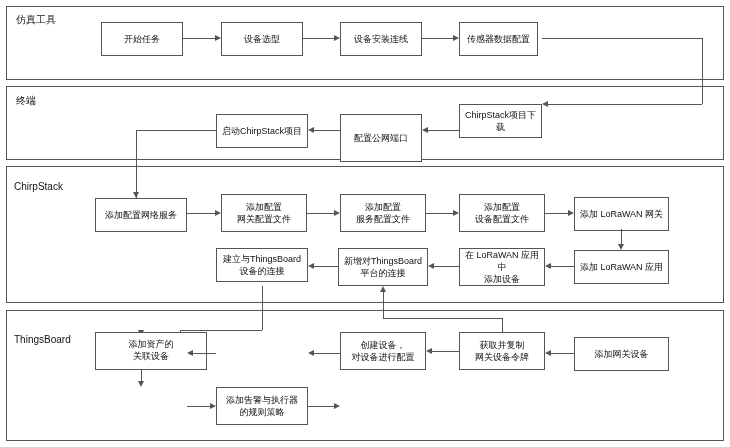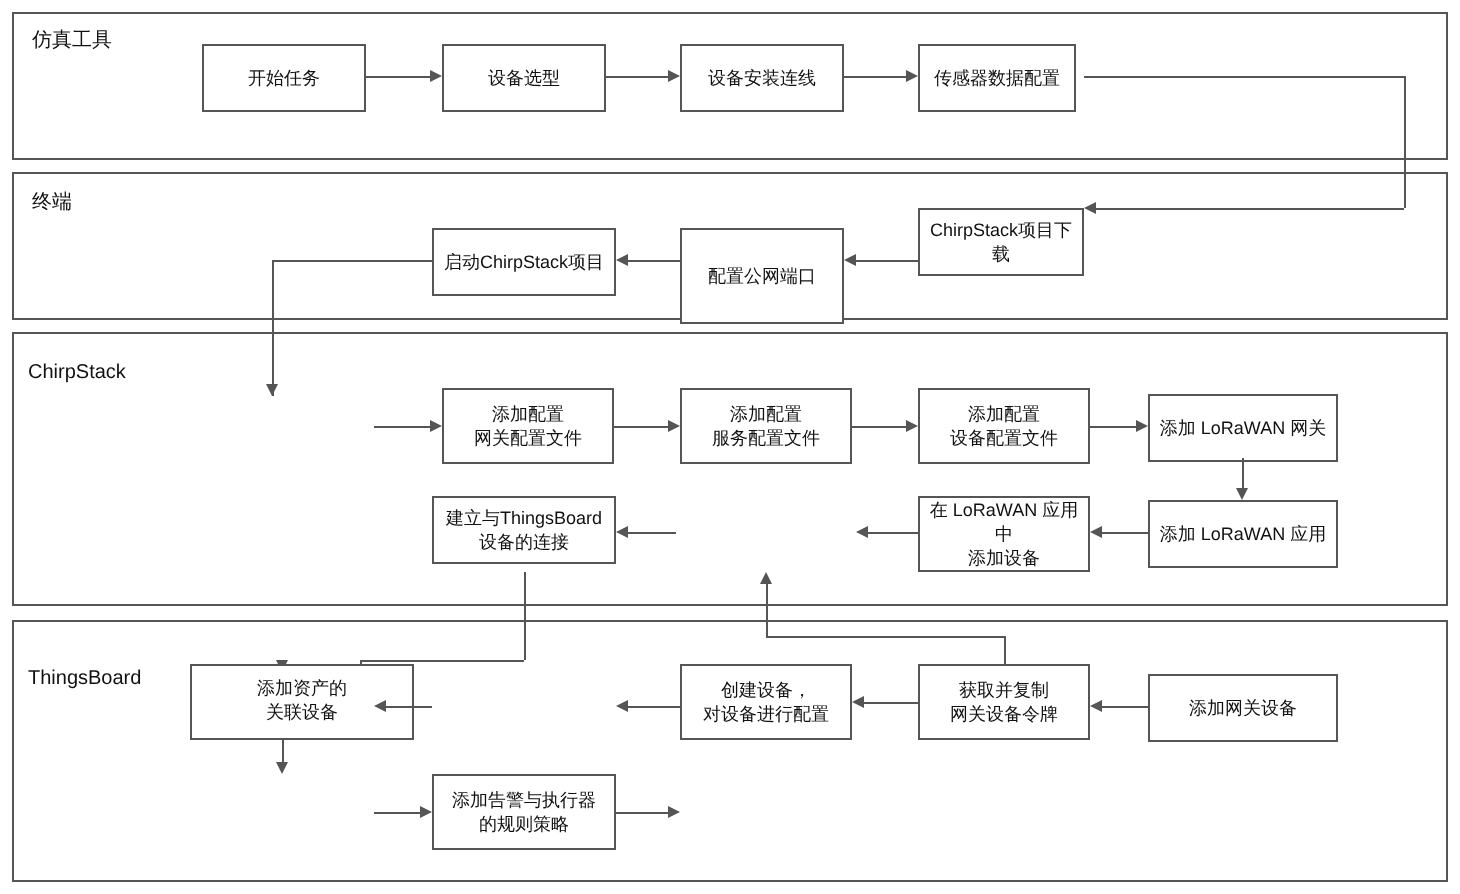--- a/index.html
+++ b/index.html
@@ -116,30 +116,33 @@
 
   <div class="edge edge-h" style="left:428px; top:130px; width:31px;"></div>
   <div class="arrow arrow-l" style="left:422px; top:126.5px;"></div>
   <div class="edge edge-h" style="left:314px; top:130px; width:26px;"></div>
   <div class="arrow arrow-l" style="left:308px; top:126.5px;"></div>
 
   <div class="edge edge-h" style="left:136px; top:130px; width:80px;"></div>
   <div class="edge edge-v" style="left:136px; top:130px; height:68px;"></div>
   <div class="arrow arrow-d" style="left:132.5px; top:192px;"></div>
 
+  <div class="node" style="left:95px; top:198px; width:92px; height:32px;">添加配置网络服务</div>
   <div class="node" style="left:221px; top:194px; width:86px; height:38px;">添加配置
 网关配置文件</div>
   <div class="node" style="left:340px; top:194px; width:86px; height:38px;">添加配置
 服务配置文件</div>
   <div class="node" style="left:459px; top:194px; width:86px; height:38px;">添加配置
 设备配置文件</div>
   <div class="node" style="left:574px; top:197px; width:95px; height:32px;">添加 LoRaWAN 网关</div>
   <div class="node" style="left:574px; top:250px; width:95px; height:17px;">添加 LoRaWAN 应用</div>
   <div class="node" style="left:459px; top:248px; width:86px; height:38px;">在 LoRaWAN 应用中
 添加设备</div>
+  <div class="node" style="left:338px; top:248px; width:90px; height:38px;">新增对ThingsBoard
+平台的连接</div>
   <div class="node" style="left:216px; top:248px; width:92px; height:22px;">建立与ThingsBoard
 设备的连接</div>
 
   <div class="edge edge-h" style="left:187px; top:213px; width:28px;"></div>
   <div class="arrow arrow-r" style="left:215px; top:209.5px;"></div>
   <div class="edge edge-h" style="left:307px; top:213px; width:27px;"></div>
   <div class="arrow arrow-r" style="left:334px; top:209.5px;"></div>
   <div class="edge edge-h" style="left:426px; top:213px; width:27px;"></div>
   <div class="arrow arrow-r" style="left:453px; top:209.5px;"></div>
   <div class="edge edge-h" style="left:545px; top:213px; width:23px;"></div>

